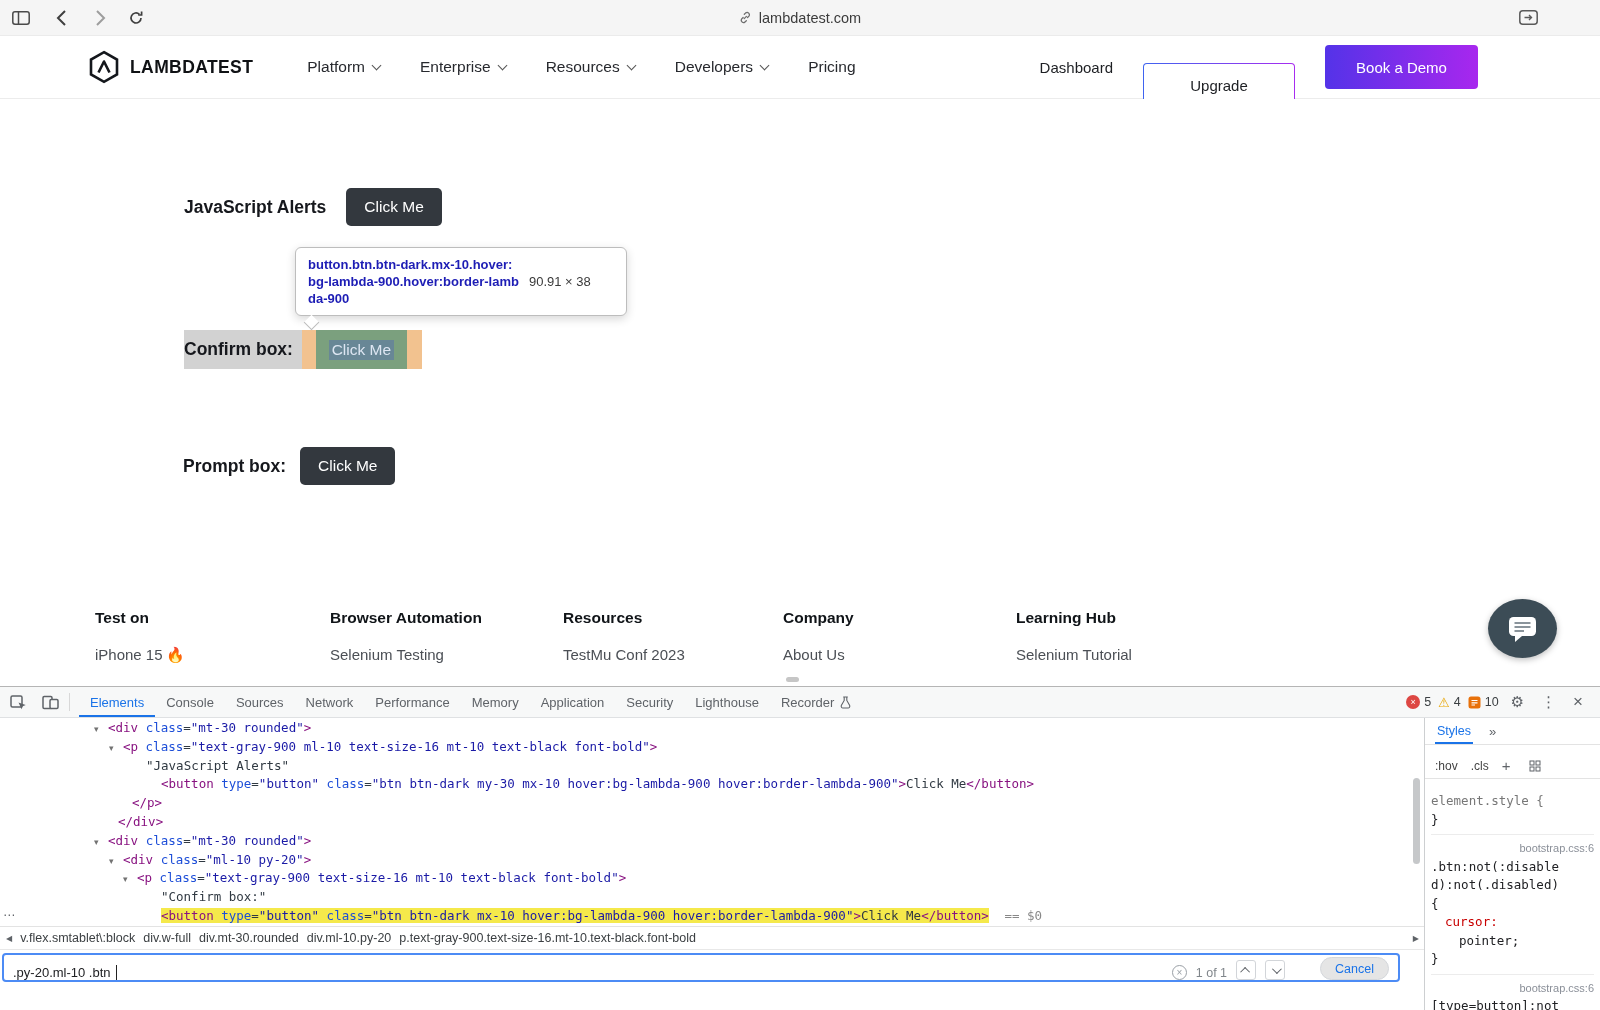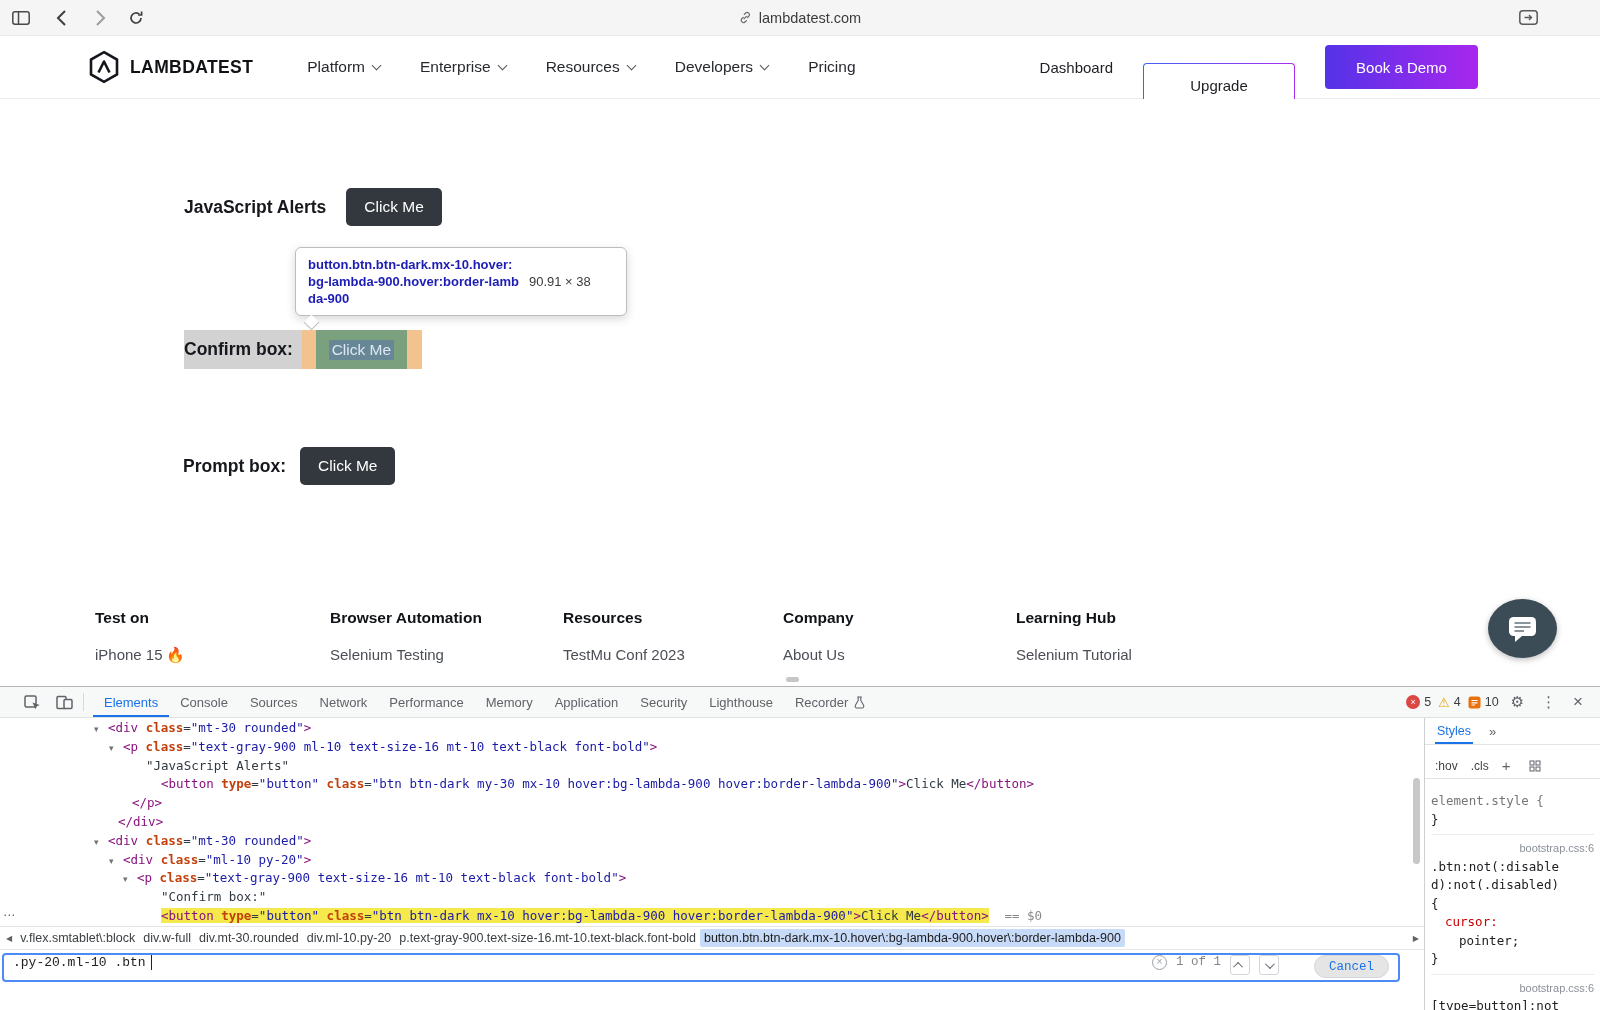--- a/index.html
+++ b/index.html
@@ -49,59 +49,59 @@
   .footer-col:nth-child(4){left:783px;}
   .footer-col:nth-child(5){left:1016px;}
   .footer-col:nth-child(6){left:1250px;}
   .f-title{font-weight:bold;font-size:15.5px;color:#101418;}
   .f-item{margin-top:19px;font-size:15px;color:#4b4f55;cursor:pointer;}
   .chat{position:absolute;right:43px;top:500px;width:69px;height:59px;background:#3c4c56;border-radius:50%;display:flex;align-items:center;justify-content:center;box-shadow:0 2px 6px rgba(0,0,0,.25);cursor:pointer;}
   .handle{position:absolute;left:786px;top:578px;width:13px;height:5px;background:#c6c6c6;border-radius:3px;}
 
   
   .devtools{position:absolute;left:0;top:686px;width:1600px;height:324px;border-top:1px solid #b5b5b5;background:#fff;display:flex;flex-direction:column;}
-  .dt-toolbar{flex:0 0 31px;background:#f7f8f8;border-bottom:1px solid #dfe1e3;display:flex;align-items:center;padding-left:16px;}
+  .dt-toolbar{flex:0 0 31px;background:#f7f8f8;border-bottom:1px solid #dfe1e3;display:flex;align-items:center;padding-left:2px;}
   .ico-btn{width:32px;height:100%;display:flex;align-items:center;justify-content:center;cursor:pointer;}
   .tb-sep{width:1px;height:18px;background:#d8d8d8;margin:0 3px;}
   .dt-tabs{display:flex;height:100%;margin-left:6px;}
   .dt-tab{display:flex;align-items:center;gap:6px;padding:0 11px;font-size:13px;color:#5f6368;height:100%;cursor:pointer;white-space:nowrap;}
   .dt-tab.active{color:#1a73e8;box-shadow:inset 0 -2px 0 #1a73e8;}
   .dt-right{margin-left:auto;display:flex;align-items:center;gap:7px;padding-right:12px;font-size:12.5px;color:#3c4043;}
   .badge{display:flex;align-items:center;gap:4px;cursor:pointer;}
   .err-ico{width:14px;height:14px;border-radius:50%;background:#dd4743;color:#fff;font-size:9px;display:flex;align-items:center;justify-content:center;}
   .warn-ico{color:#e8a500;font-size:13px;line-height:1;}
   .tb-glyph{color:#5f6368;cursor:pointer;padding:0 5px;}
   .g-gear{font-size:15px;}
   .g-kebab{font-size:15px;}
   .g-close{font-size:17px;}
 
   .dt-body{flex:1;display:flex;min-height:0;}
   .dt-left{flex:1;display:flex;flex-direction:column;min-width:0;position:relative;}
   .dt-tree{height:208px;overflow:hidden;font-family:"DejaVu Sans Mono",monospace;font-size:12.5px;color:#303942;position:relative;padding-top:1px;}
   .code-line{white-space:pre;line-height:18.8px;height:18.8px;cursor:default;}
   .arrow{color:#727272;display:inline-block;width:14px;font-size:9px;font-family:"DejaVu Sans",sans-serif;}
   .tk-t{color:#881280;}
-  .tk-a{color:#c2410c;font-weight:bold;}
+  .tk-a{color:#1d4ed8;}
   .tk-v{color:#1a1aa6;}
   .tk-x{color:#303942;}
   .hl{background:#f5e94b;}
   .flag{color:#888;margin-left:8px;}
   .gutter-dots{position:absolute;left:3px;top:190px;color:#5f6368;font-size:12px;font-family:"DejaVu Sans",sans-serif;cursor:pointer;}
   .tree-scroll{position:absolute;right:4px;top:60px;width:7px;height:86px;background:#c6c8ca;border-radius:4px;cursor:pointer;}
 
   .dt-crumbs{flex:0 0 23px;border-top:1px solid #e3e3e3;display:flex;align-items:center;font-size:12.5px;color:#3c4043;padding:0 16px 0 2px;position:relative;overflow:hidden;}
   .crumb-arrow-l,.crumb-arrow-r{color:#5f6368;font-size:8px;cursor:pointer;}
   .crumb-arrow-l{margin:0 4px 0 4px;}
   .crumb-arrow-r{position:absolute;right:5px;top:7px;}
   .crumb-items{display:flex;align-items:center;}
   .crumb{padding:2px 4px;white-space:nowrap;cursor:pointer;}
   .crumb.sel{background:#c7dbf8;border-radius:2px;color:#1b1b1b;}
 
   .dt-searchbar{flex:0 0 35px;border-top:1px solid #e8e8e8;padding:3px 8px 0 2px;}
-  .dt-search{height:29px;border:2px solid #4c8bf5;border-radius:4px;display:flex;align-items:flex-start;padding:0 9px;gap:9px;font-size:13px;color:#202124;margin-right:16px;background:#fff;font-family:Liberation Mono, monospace;}
+  .dt-search{height:29px;border:2px solid #4c8bf5;border-radius:4px;display:flex;align-items:flex-end;padding:0 9px;gap:9px;font-size:13px;color:#202124;margin-right:16px;background:#fff;}
   .find-text{white-space:pre;}
   .caret{width:1.5px;height:15px;background:#222;margin-left:-4px;}
   .spacer{flex:1;}
   .clear-ico{width:15px;height:15px;border:1.3px solid #9aa0a6;border-radius:50%;color:#9aa0a6;font-size:10px;display:flex;align-items:center;justify-content:center;cursor:pointer;}
   .count{color:#80868b;font-size:12.5px;}
   .updown{width:20px;height:20px;border:1px solid #d2d5d9;border-radius:3px;display:flex;align-items:center;justify-content:center;cursor:pointer;background:#fff;}
   .cv{width:7px;height:7px;border-left:1.6px solid #5f6368;border-top:1.6px solid #5f6368;}
   .cv.up{transform:rotate(45deg) translateY(2px);}
   .cv.down{transform:rotate(225deg) translateY(2px);}
   .cancel-btn{height:23px;padding:0 14px;border:1px solid #d4d7db;border-radius:12px;color:#1a73e8;font-size:12.5px;display:flex;align-items:center;background:#e5e5e5;margin-left:26px;cursor:pointer;}
@@ -361,21 +361,20 @@
           <div class="code-line" style="padding-left: 161px;"><span class="hl"><span class="tk-t">&lt;button </span><span class="tk-a">type</span><span class="tk-x">=</span><span class="tk-v">"button"</span><span class="tk-a"> class</span><span class="tk-x">=</span><span class="tk-v">"btn btn-dark mx-10 hover:bg-lambda-900 hover:border-lambda-900"</span><span class="tk-t">&gt;</span><span class="tk-x">Click Me</span><span class="tk-t">&lt;/button&gt;</span></span><span class="flag"> == $0</span></div>
         </div>
       <div class="dt-crumbs">
         <span class="crumb-arrow-l">◀</span>
         <span class="crumb-items" id="crumb-items">
             <span class="crumb">v.flex.smtablet\:block</span>
             <span class="crumb">div.w-full</span>
             <span class="crumb">div.mt-30.rounded</span>
             <span class="crumb">div.ml-10.py-20</span>
             <span class="crumb">p.text-gray-900.text-size-16.mt-10.text-black.font-bold</span>
-            <span class="crumb sel">button.btn.btn-dark.mx-10.hover\:bg-lambda-900.hover\:border-lambda-900</span>
           </span>
         <span class="crumb-arrow-r">▶</span>
       </div>
       <div class="dt-searchbar">
         <div class="dt-search">
           <span class="find-text">.py-20.ml-10 .btn</span>
           <span class="caret"></span>
           <span class="spacer"></span>
           <span class="clear-ico">×</span>
           <span class="count">1 of 1</span>

